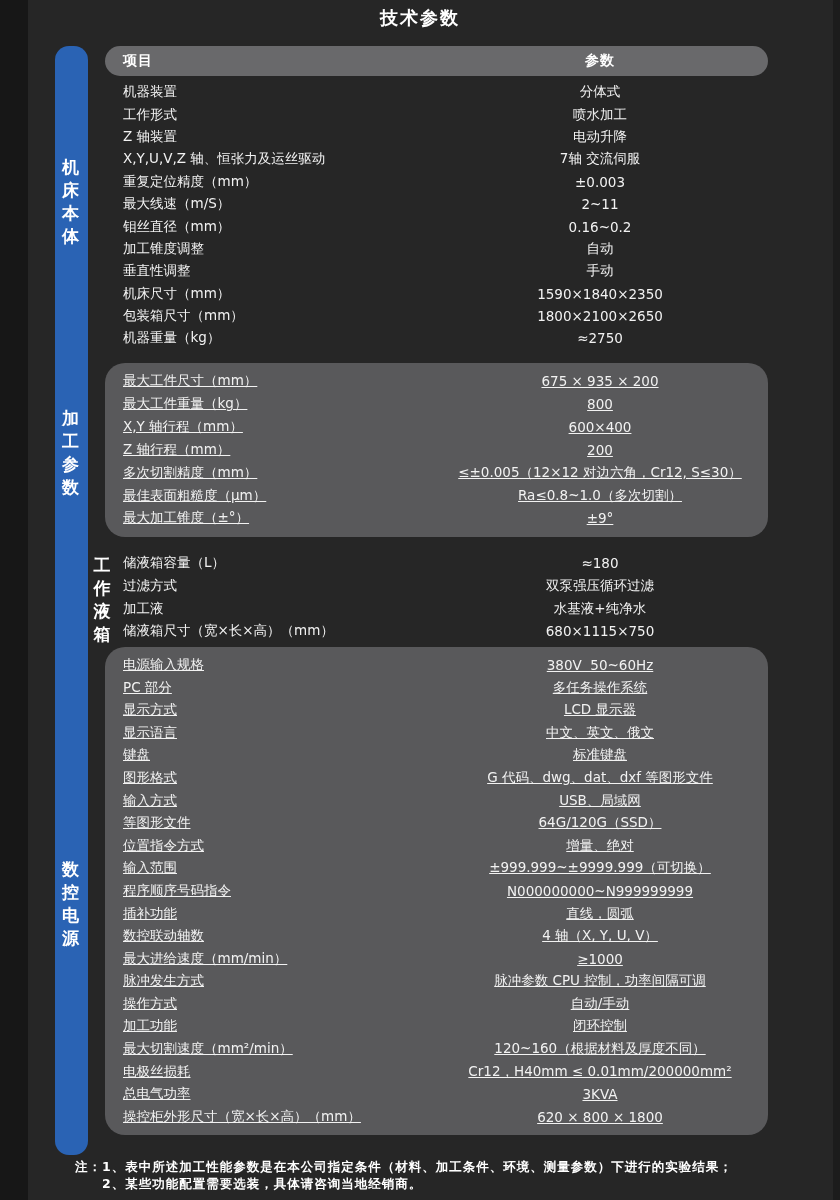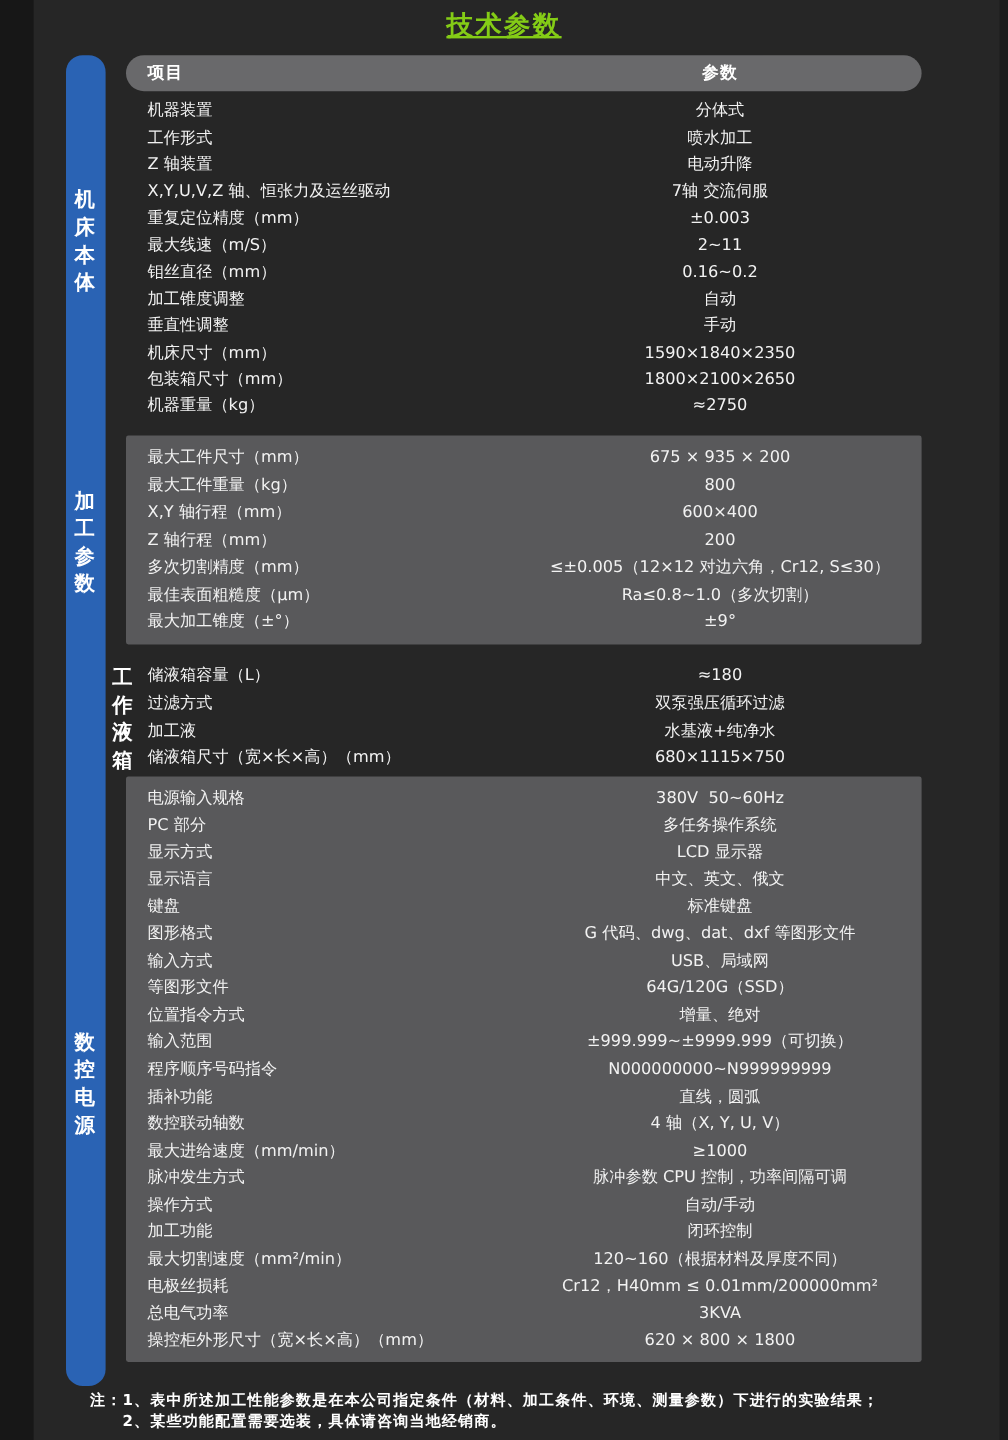--- a/index.html
+++ b/index.html
@@ -13,21 +13,21 @@
   body{
     width:840px;height:1200px;position:relative;overflow:hidden;
     background:var(--background);
     color:var(--text);
     font-family:"DejaVu Sans","Liberation Sans",sans-serif;
   }
   .edge-left{position:absolute;left:0;top:0;width:28px;height:1200px;background:#171717;}
   .edge-right{position:absolute;right:0;top:0;width:7px;height:1200px;background:#1c1c1c;}
   .title{
     position:absolute;top:6px;left:0;width:100%;text-align:center;
-    font-size:22px;font-weight:bold;color:#84cc16;letter-spacing:2px;text-decoration:underline;
+    font-size:18px;font-weight:bold;color:#ffffff;letter-spacing:2px;
   }
   .layout{position:absolute;top:46px;left:55px;display:flex;}
   .sidebar{
     width:33px;height:1109px;background:var(--accent-blue);
     border-radius:14px;display:flex;flex-direction:column;flex:none;
   }
   .side-block{display:flex;align-items:center;justify-content:center;}
   .side-label{
     color:#ffffff;font-weight:bold;font-size:17px;line-height:23px;
     text-align:center;white-space:pre-line;letter-spacing:2px;width:44px;
@@ -35,21 +35,21 @@
   .table-col{margin-left:17px;width:663px;}
   .head-bar{
     height:30px;background:var(--header-bar);border-radius:15px;
     display:flex;align-items:center;font-weight:bold;font-size:14px;color:#ffffff;
   }
   .head-item{flex:1;padding-left:18px;letter-spacing:1px;}
   .head-val{width:336px;text-align:center;letter-spacing:1px;}
   .row{display:flex;align-items:center;font-size:13.5px;justify-content:center;}
   .row .item{flex:1;padding-left:18px;}
   .row .val{width:336px;text-align:center;white-space:pre-wrap;}
-  .section.panel{background:var(--panel);border-radius:2px;padding:7px 0;}
+  .section.panel{background:var(--panel);border-radius:20px;padding:7px 0;text-decoration:underline;}
   #sections .section:nth-child(1){margin-top:5px;}
   #sections .section:nth-child(1) .row{height:22.4px;}
   #sections .section:nth-child(2){margin-top:13px;}
   #sections .section:nth-child(2) .row{height:22.9px;}
   #sections .section:nth-child(3){margin-top:15px;}
   #sections .section:nth-child(3) .row{height:22.7px;}
   #sections .section:nth-child(4){margin-top:4px;}
   #sections .section:nth-child(4) .row{height:22.6px;}
   .notes{
     position:absolute;left:75px;top:1158px;display:flex;

